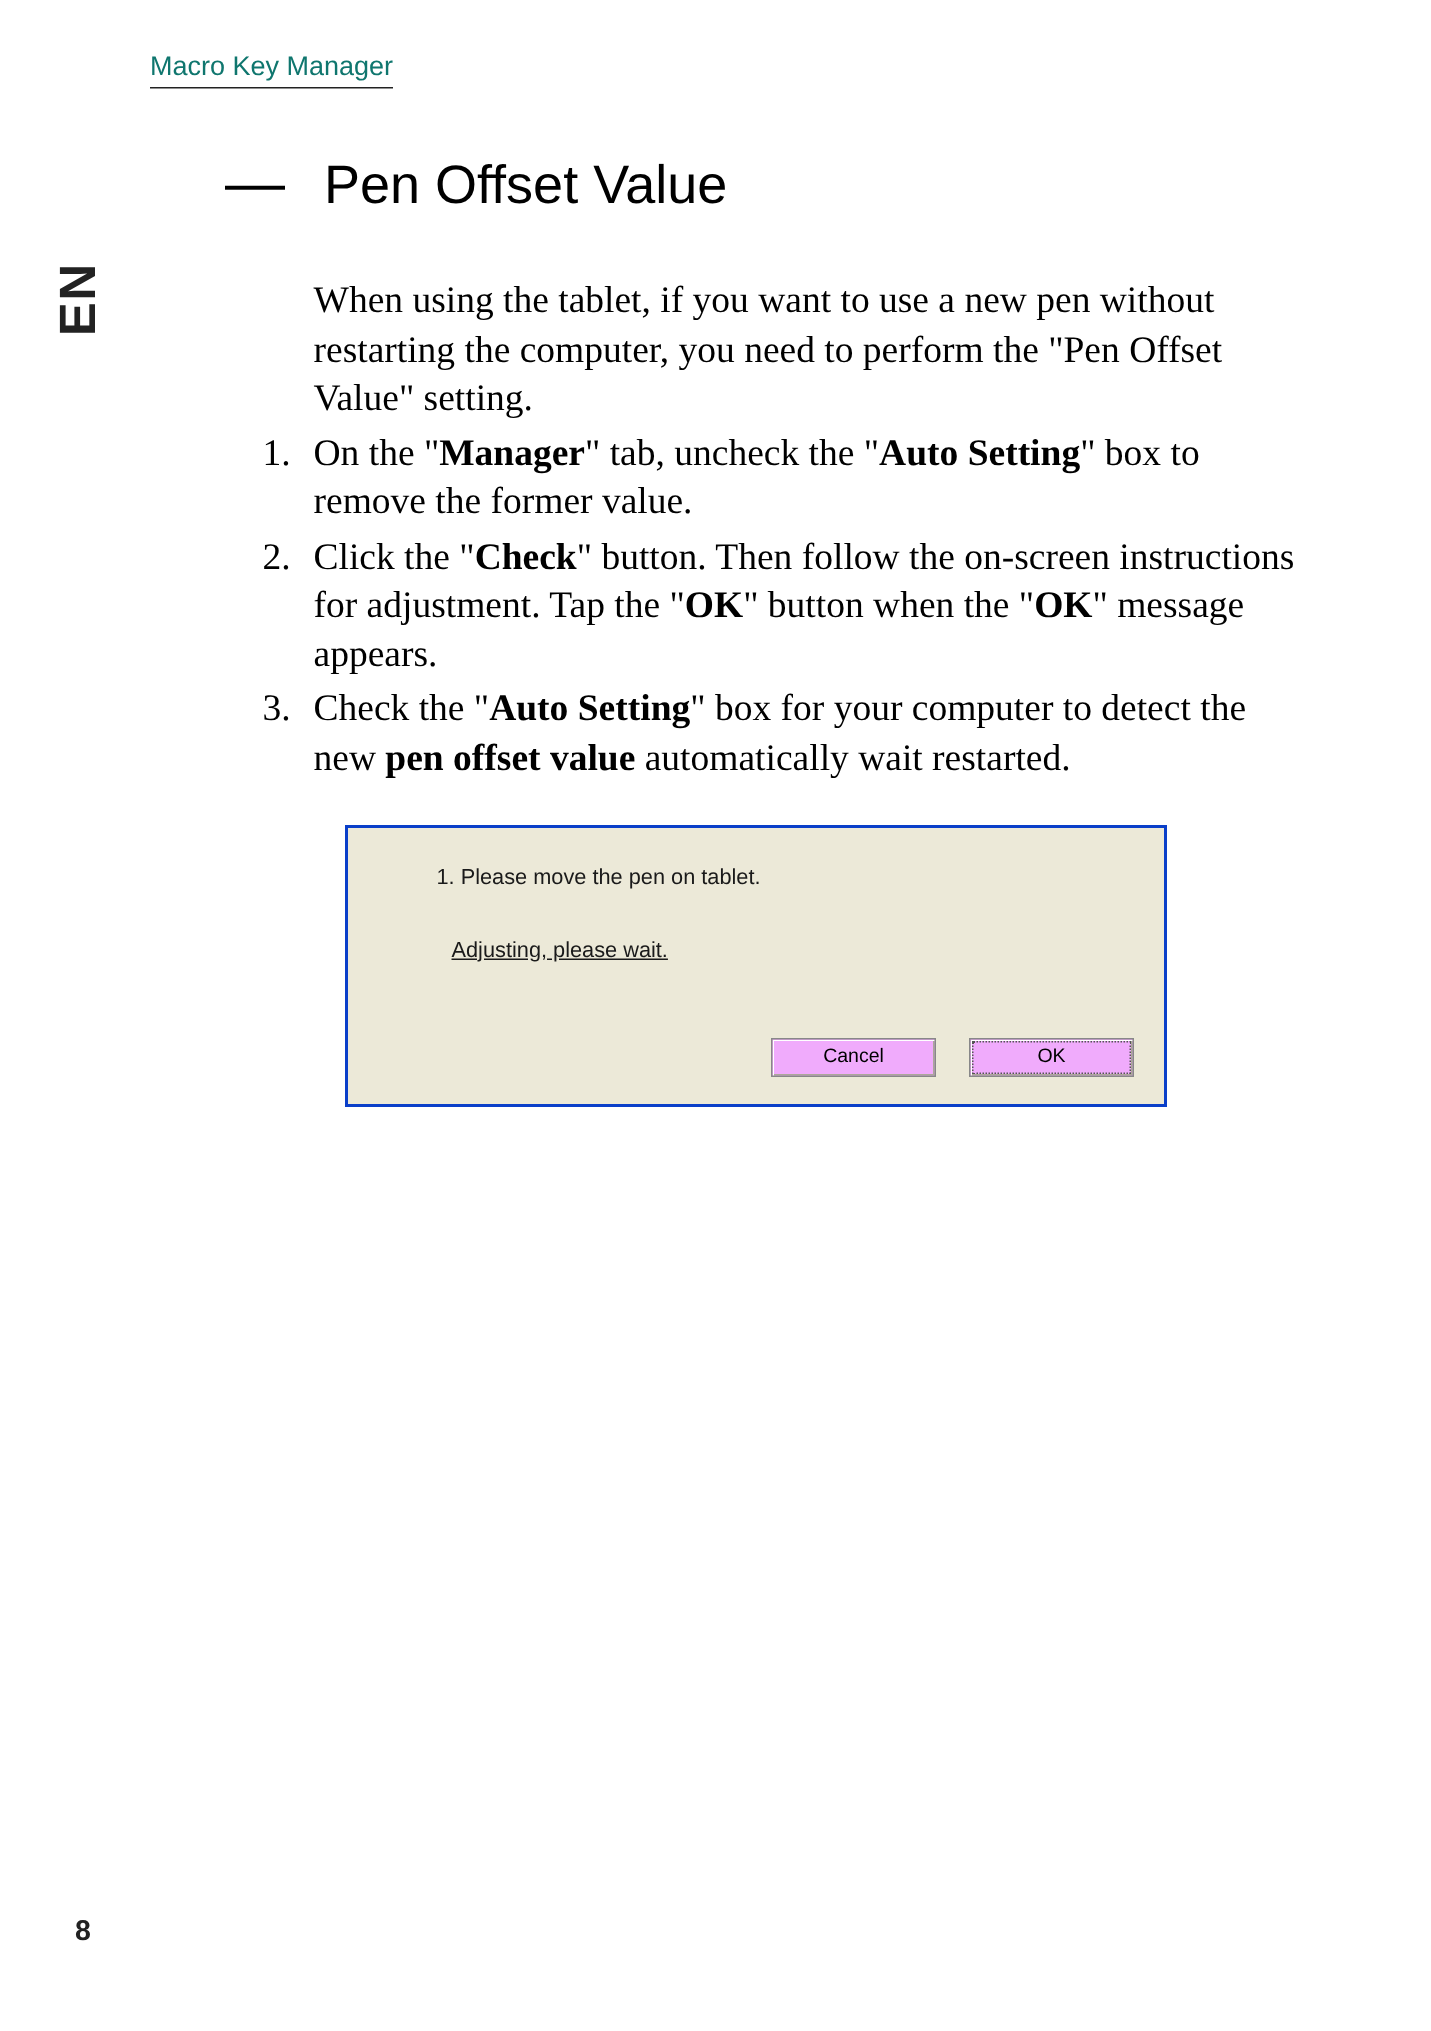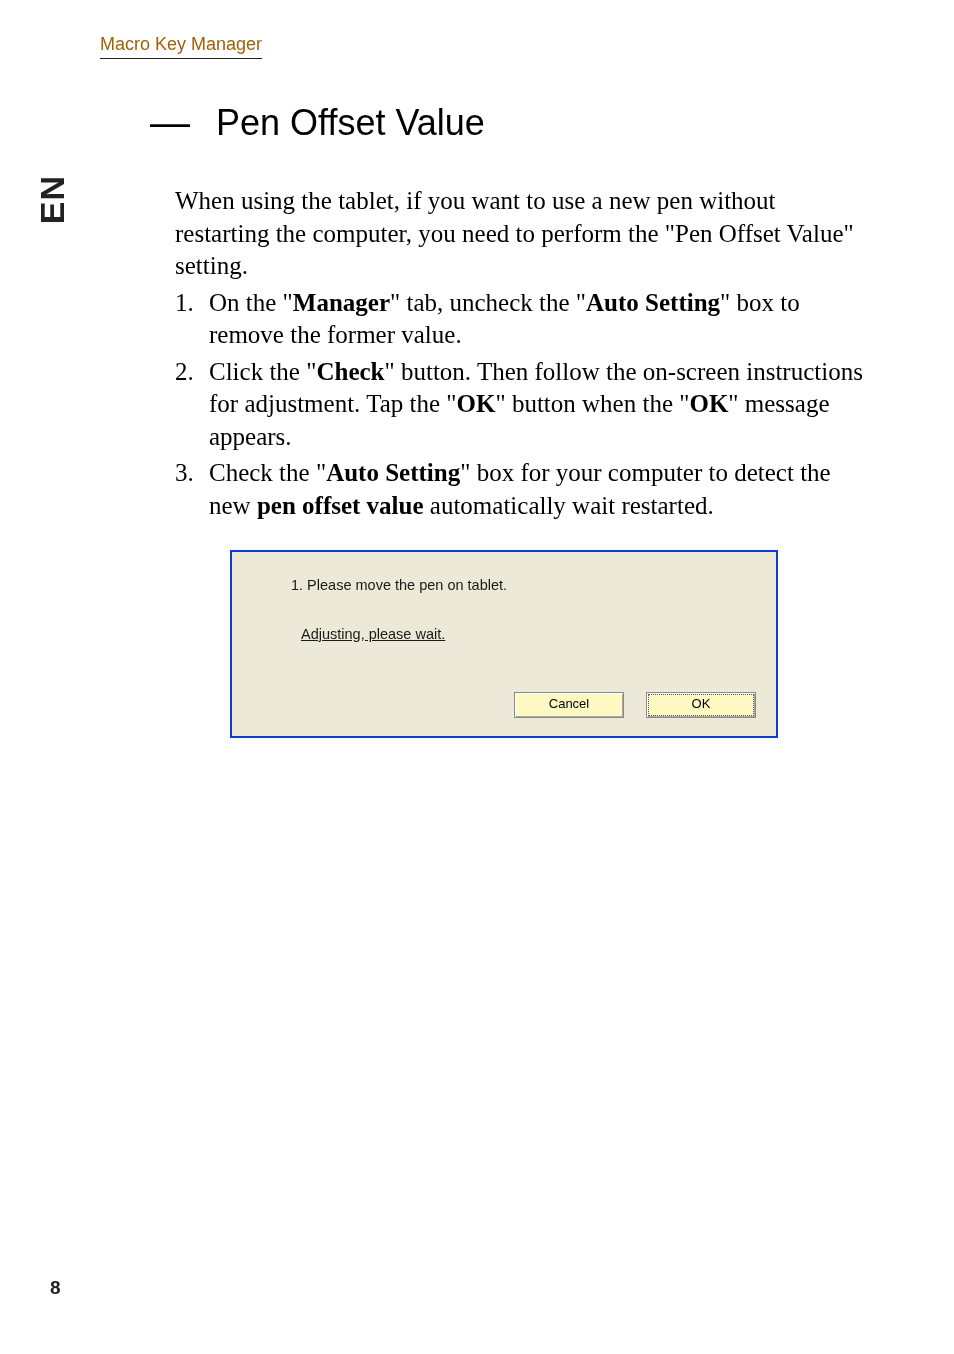--- a/index.html
+++ b/index.html
@@ -10,21 +10,21 @@
       font-family: "Times New Roman", Times, serif;
       position: relative;
       color: #000;
     }
     .header-label {
       position: absolute;
       top: 34px;
       left: 100px;
       font-family: Arial, Helvetica, sans-serif;
       font-size: 18px;
-      color: #a16207;
+      color: #0f766e;
       border-bottom: 1.5px solid #222;
       padding-bottom: 3px;
     }
     .side-tab {
       position: absolute;
       top: 175px;
       left: 33px;
       font-family: Arial, Helvetica, sans-serif;
       font-weight: 700;
       font-size: 34px;
@@ -36,21 +36,21 @@
     .content {
       position: absolute;
       top: 100px;
       left: 150px;
       width: 720px;
     }
     .title-row { display: flex; align-items: center; margin-bottom: 40px; }
     .dash { font-family: Arial, Helvetica, sans-serif; font-size: 40px; font-weight: 400; margin-right: 28px; letter-spacing: -2px; }
     .title { font-family: Arial, Helvetica, sans-serif; font-size: 36px; font-weight: 400; color: #000; }
     .body { font-size: 25px; line-height: 1.3; margin-left: 25px; }
-    .intro { margin-bottom: 4px; }
+    .intro { margin-left: 34px; margin-bottom: 4px; }
     .li { display: flex; margin-bottom: 4px; }
     .li .num { min-width: 34px; }
     .li .txt { flex: 1; }
     .dialog {
       margin-top: 28px;
       margin-left: 55px;
       width: 548px;
       border: 2px solid #0a3fc9;
       background: #ece9d8;
       font-family: Tahoma, Arial, sans-serif;
@@ -70,21 +70,21 @@
     .dialog-body p.extra-indent { padding-left: 10px; text-decoration: underline; }
     .dialog-buttons {
       display: flex;
       justify-content: flex-end;
       gap: 22px;
       padding: 10px 20px 18px 20px;
     }
     .btn {
       width: 110px;
       height: 26px;
-      background: #fef9c3;
+      background: #f0abfc;
       border: 1px solid #888;
       box-shadow: inset 1px 1px 0 #fff, inset -1px -1px 0 #aca899;
       font-family: Tahoma, Arial, sans-serif;
       font-size: 13px;
       color: #000;
       display: flex; align-items: center; justify-content: center;
       cursor: pointer;
     }
     .btn.default {
       position: relative;

